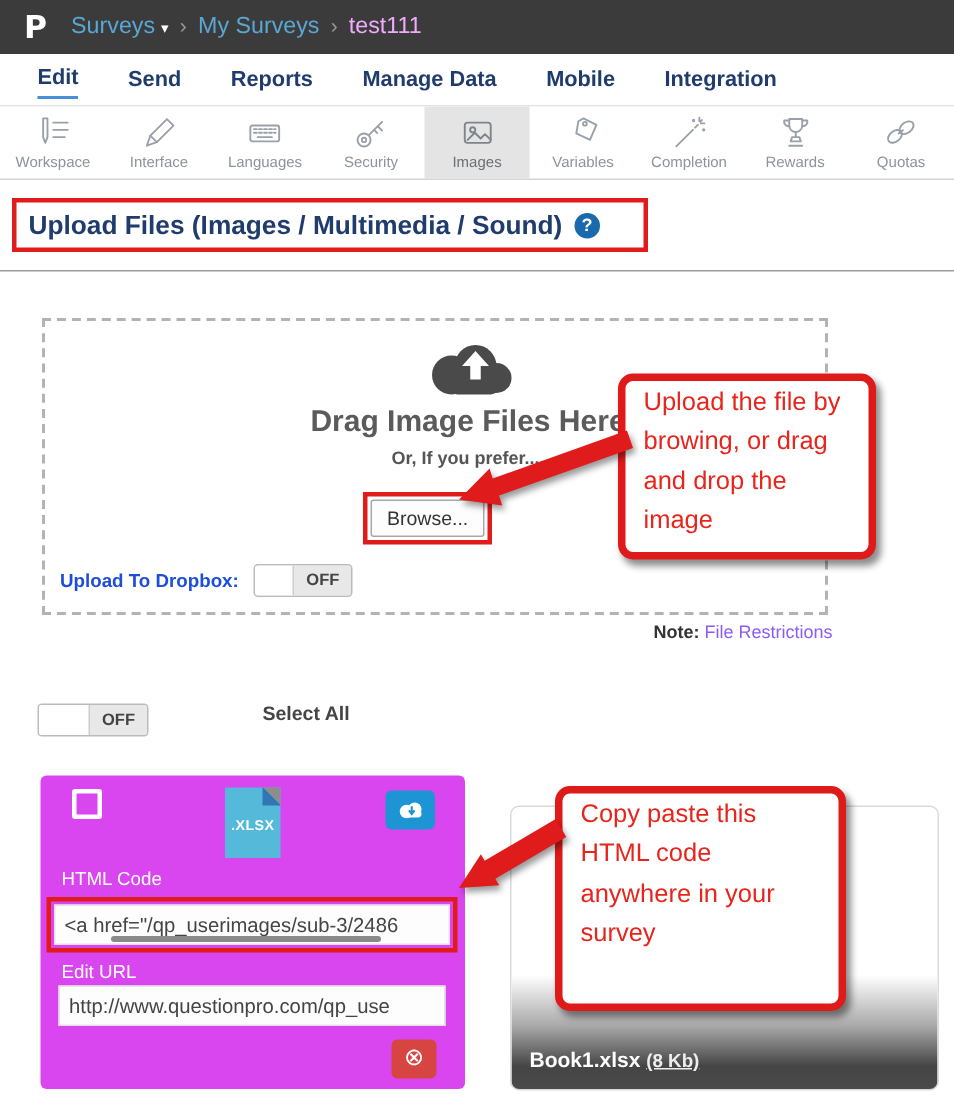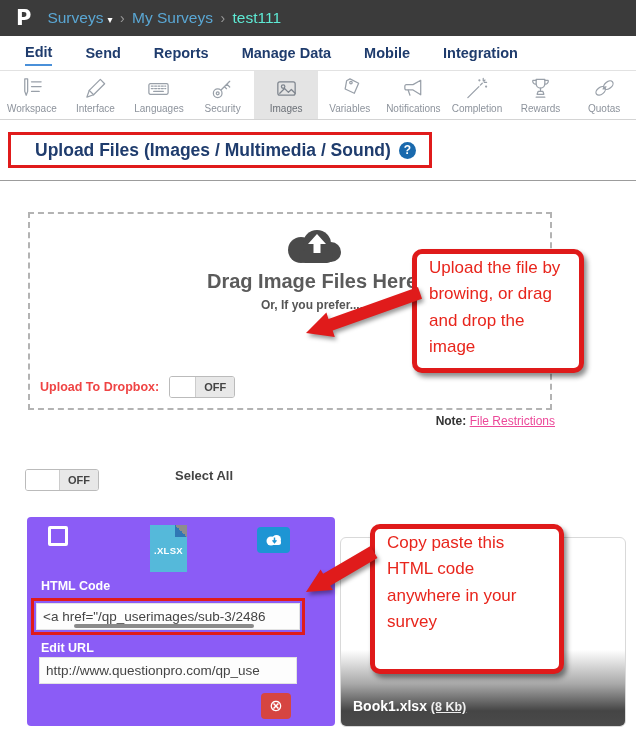--- a/index.html
+++ b/index.html
@@ -4,21 +4,21 @@
 <style>
   * { margin:0; padding:0; box-sizing:border-box; }
   body { background:#fff; font-family:"Liberation Sans", sans-serif; }
   .screen { position:relative; width:636px; height:734px; background:#fff; overflow:hidden; }
 
   
   .topbar { position:absolute; top:0; left:0; width:636px; height:36px; background:#3b3b3b;
             display:flex; align-items:center; padding-left:16px; gap:10px; }
   .logo { color:#fff; font-weight:bold; font-size:21px; margin-right:6px; font-family:"DejaVu Sans", sans-serif; }
   .crumb-blue { color:#5aa7d4; font-size:15.5px; }
-  .crumb-white { color:#5eead4; font-size:15.5px; }
+  .crumb-white { color:#f0abfc; font-size:15.5px; }
   .crumb-sep { color:#9a9a9a; font-size:14px; padding:0 3px; }
   .caret { color:#fff; font-size:10px; margin-left:4px; }
 
   
   .tabs { position:absolute; top:36px; left:0; width:636px; height:35px; background:#fff;
           border-bottom:1px solid #e2e2e2; display:flex; align-items:center; padding-left:25px; gap:33px; }
   .tab { color:#1f3c6d; font-size:14.5px; font-weight:bold; padding:4px 0; cursor:pointer; }
   .tab.active { border-bottom:2px solid #4a90d9; }
 
   
@@ -27,69 +27,69 @@
   .tool { flex:1; display:flex; flex-direction:column; align-items:center; justify-content:flex-start;
           padding-top:5px; gap:2px; cursor:pointer; }
   .tool.active { background:#e4e4e4; }
   .tool svg { width:25px; height:25px; stroke:#99a0a9; fill:none; stroke-width:1.3; stroke-linecap:round; stroke-linejoin:round; }
   .tool.active svg { stroke:#7d848d; }
   .tool-label { font-size:10px; color:#8d939c; white-space:nowrap; }
   .tool.active .tool-label { color:#6b7077; }
 
   
   .title-outline { position:absolute; left:8px; top:132px; width:424px; height:36px;
-                   border:3px solid #e01b1b; display:flex; align-items:center; padding-left:24px; gap:8px; z-index:5; }
+                   border:3px solid #e01b1b; display:flex; align-items:center; padding-left:8px; gap:8px; z-index:5; }
   .page-title { color:#1f3c6d; font-size:17.5px; font-weight:bold; }
   .help-icon { width:17px; height:17px; border-radius:50%; background:#1969ad; color:#fff;
                font-size:12px; font-weight:bold; text-align:center; line-height:17px; cursor:pointer; }
   .title-sep { position:absolute; top:180px; left:0; width:636px; height:1px; background:#9c9c9c; }
 
   
   .dropzone { position:absolute; left:28px; top:212px; width:524px; height:198px;
               border:2px dashed #b3b3b3; background:#fff; }
   .dz-cloud { position:absolute; left:251px; top:8px; }
   .dz-heading { position:absolute; top:56px; left:0; width:100%; text-align:center; padding-left:44px;
                 color:#5b5b5b; font-size:20px; font-weight:bold; }
   .dz-sub { position:absolute; top:84px; left:0; width:100%; text-align:center; padding-left:44px;
             color:#555; font-size:12px; font-weight:bold; }
   .browse-outline { position:absolute; left:212px; top:114px; border:3px solid #e01b1b; padding:2px; z-index:6; }
   .browse-btn { background:#fdfdfd; border:1px solid #a8a8a8; border-radius:2px; padding:4px 10px;
                 font-size:13px; color:#333; cursor:pointer; font-family:"Liberation Sans", sans-serif; }
   .dropbox-row { position:absolute; left:10px; top:162px; display:flex; align-items:center; gap:10px; }
-  .dropbox-label { font-size:12.5px; font-weight:bold; color:#ef4444; }
+  .dropbox-label { font-size:12.5px; font-weight:bold; color:#1d4ed8; }
 
   .toggle { display:flex; height:22px; border:1px solid #bbb; border-radius:3px; overflow:hidden;
             background:#fff; cursor:pointer; }
   .toggle-knob { width:26px; background:#fff; border-right:1px solid #ccc; }
   .toggle-state { background:#e8e8e8; color:#444; font-size:11px; font-weight:bold;
                   line-height:20px; padding:0 8px; }
 
   
   .note-row { position:absolute; top:414px; left:28px; width:527px; text-align:right; font-size:12px; }
   .note-prefix { color:#333; font-weight:bold; }
-  .note-link { color:#ec4899; cursor:pointer;text-decoration:underline; }
+  .note-link { color:#8b5cf6; cursor:pointer; }
 
   
   .select-toggle { position:absolute; left:25px; top:469px; }
   .select-toggle .toggle-knob { width:34px; }
   .select-all { position:absolute; left:175px; top:468px; font-size:13px; font-weight:bold; color:#444; }
 
   
-  .file-card { position:absolute; left:27px; top:517px; width:308px; height:209px;
-               background:#8b5cf6; border-radius:4px; }
+  .file-card { position:absolute; left:27px; top:517px; width:283px; height:209px;
+               background:#d946ef; border-radius:4px; }
   .fc-checkbox { position:absolute; left:21px; top:9px; width:20px; height:20px;
                  border:3px solid #fff; border-radius:2px; background:transparent; cursor:pointer; }
   .xlsx-icon { position:absolute; left:123px; top:8px; width:37px; height:47px; background:#55b9da; }
   .xlsx-fold { position:absolute; top:0; right:0; width:12px; height:12px;
                background:linear-gradient(to bottom left, #8d8d8d 50%, #2f77b5 50%); }
   .xlsx-label { position:absolute; top:20px; width:100%; text-align:center; color:#fff;
                 font-size:9.5px; font-weight:bold; letter-spacing:.3px; }
   .fc-upload-btn { position:absolute; left:230px; top:10px; width:33px; height:26px; background:#1d95d4;
                    border-radius:4px; display:flex; align-items:center; justify-content:center; cursor:pointer; }
-  .fc-label { position:absolute; left:14px; color:#fff; font-size:12.5px; font-weight:bold; }
+  .fc-label { position:absolute; left:14px; color:#fff; font-size:12.5px; font-weight:normal; }
   .fc-label.html { top:62px; }
   .fc-label.url { top:124px; }
   .htmlcode-outline { position:absolute; left:4px; top:81px; width:274px; height:37px;
                       border:3px solid #e01b1b; padding:2px; z-index:6; }
   .fc-input { width:100%; height:100%; border:1px solid #e3e3e3; background:#fdfdfd; color:#444;
               font-size:13.5px; font-family:"Liberation Sans", sans-serif; padding:0 6px; outline:none; }
   .hscroll { position:absolute; left:40px; bottom:4px; width:180px; height:4px; background:#8a8a8a; border-radius:2px; }
   .url-input-wrap { position:absolute; left:12px; top:140px; width:258px; height:27px; }
   .fc-delete-btn { position:absolute; left:234px; top:176px; width:30px; height:26px; background:#d64541;
                    border-radius:4px; color:#fff; font-size:16px; text-align:center; line-height:25px; cursor:pointer; }
@@ -176,27 +176,20 @@
           <path d="M6 18 l5 -5 4 4 3 -3 4 4"></path>
         </svg>
       <span class="tool-label">Images</span>
     </div>
     <div class="tool">
       <svg viewBox="0 0 26 26">
           <path d="M13.5 3 L22.5 7.5 L18 18 L8.5 13.5 L10 5 z"></path>
           <circle cx="14.5" cy="6.8" r="1.3"></circle>
         </svg>
       <span class="tool-label">Variables</span>
-    </div>
-    <div class="tool">
-      <svg viewBox="0 0 26 26">
-          <path d="M20.5 4.5 v15 l-8 -5 H5.5 a1.5 1.5 0 0 1 -1.5 -1.5 v-2.5 a1.5 1.5 0 0 1 1.5 -1.5 h7 z"></path>
-          <path d="M7.5 14.8 l1.8 5.2"></path>
-        </svg>
-      <span class="tool-label">Notifications</span>
     </div>
     <div class="tool">
       <svg viewBox="0 0 26 26">
           <path d="M4 22.5 L15.5 11 M17 9.5 l2 -2"></path>
           <path d="M20 2.5 v2.5 M23.5 6.5 h-2.5 M21.8 4.2 l-1 1"></path>
           <circle cx="16" cy="4.5" r="0.5"></circle>
           <circle cx="23" cy="11" r="0.5"></circle>
         </svg>
       <span class="tool-label">Completion</span>
     </div>
@@ -229,20 +222,23 @@
       <g fill="#4a4a4a">
           <circle cx="20" cy="28" r="13"></circle>
           <circle cx="36" cy="22" r="14"></circle>
           <circle cx="50" cy="30" r="10"></circle>
           <rect x="18" y="28" width="34" height="13" rx="6"></rect>
         </g>
       <path d="M36 12 l9 10 h-5.5 v9 h-7 v-9 H27 z" fill="#ffffff"></path>
     </svg>
     <div class="dz-heading">Drag Image Files Here</div>
     <div class="dz-sub">Or, If you prefer....</div>
+    <div class="browse-outline">
+      <button class="browse-btn">Browse...</button>
+    </div>
     <div class="dropbox-row">
       <span class="dropbox-label">Upload To Dropbox:</span>
       <div class="toggle">
         <span class="toggle-knob"></span>
         <span class="toggle-state">OFF</span>
       </div>
     </div>
   </div>
 
   <div class="note-row">

